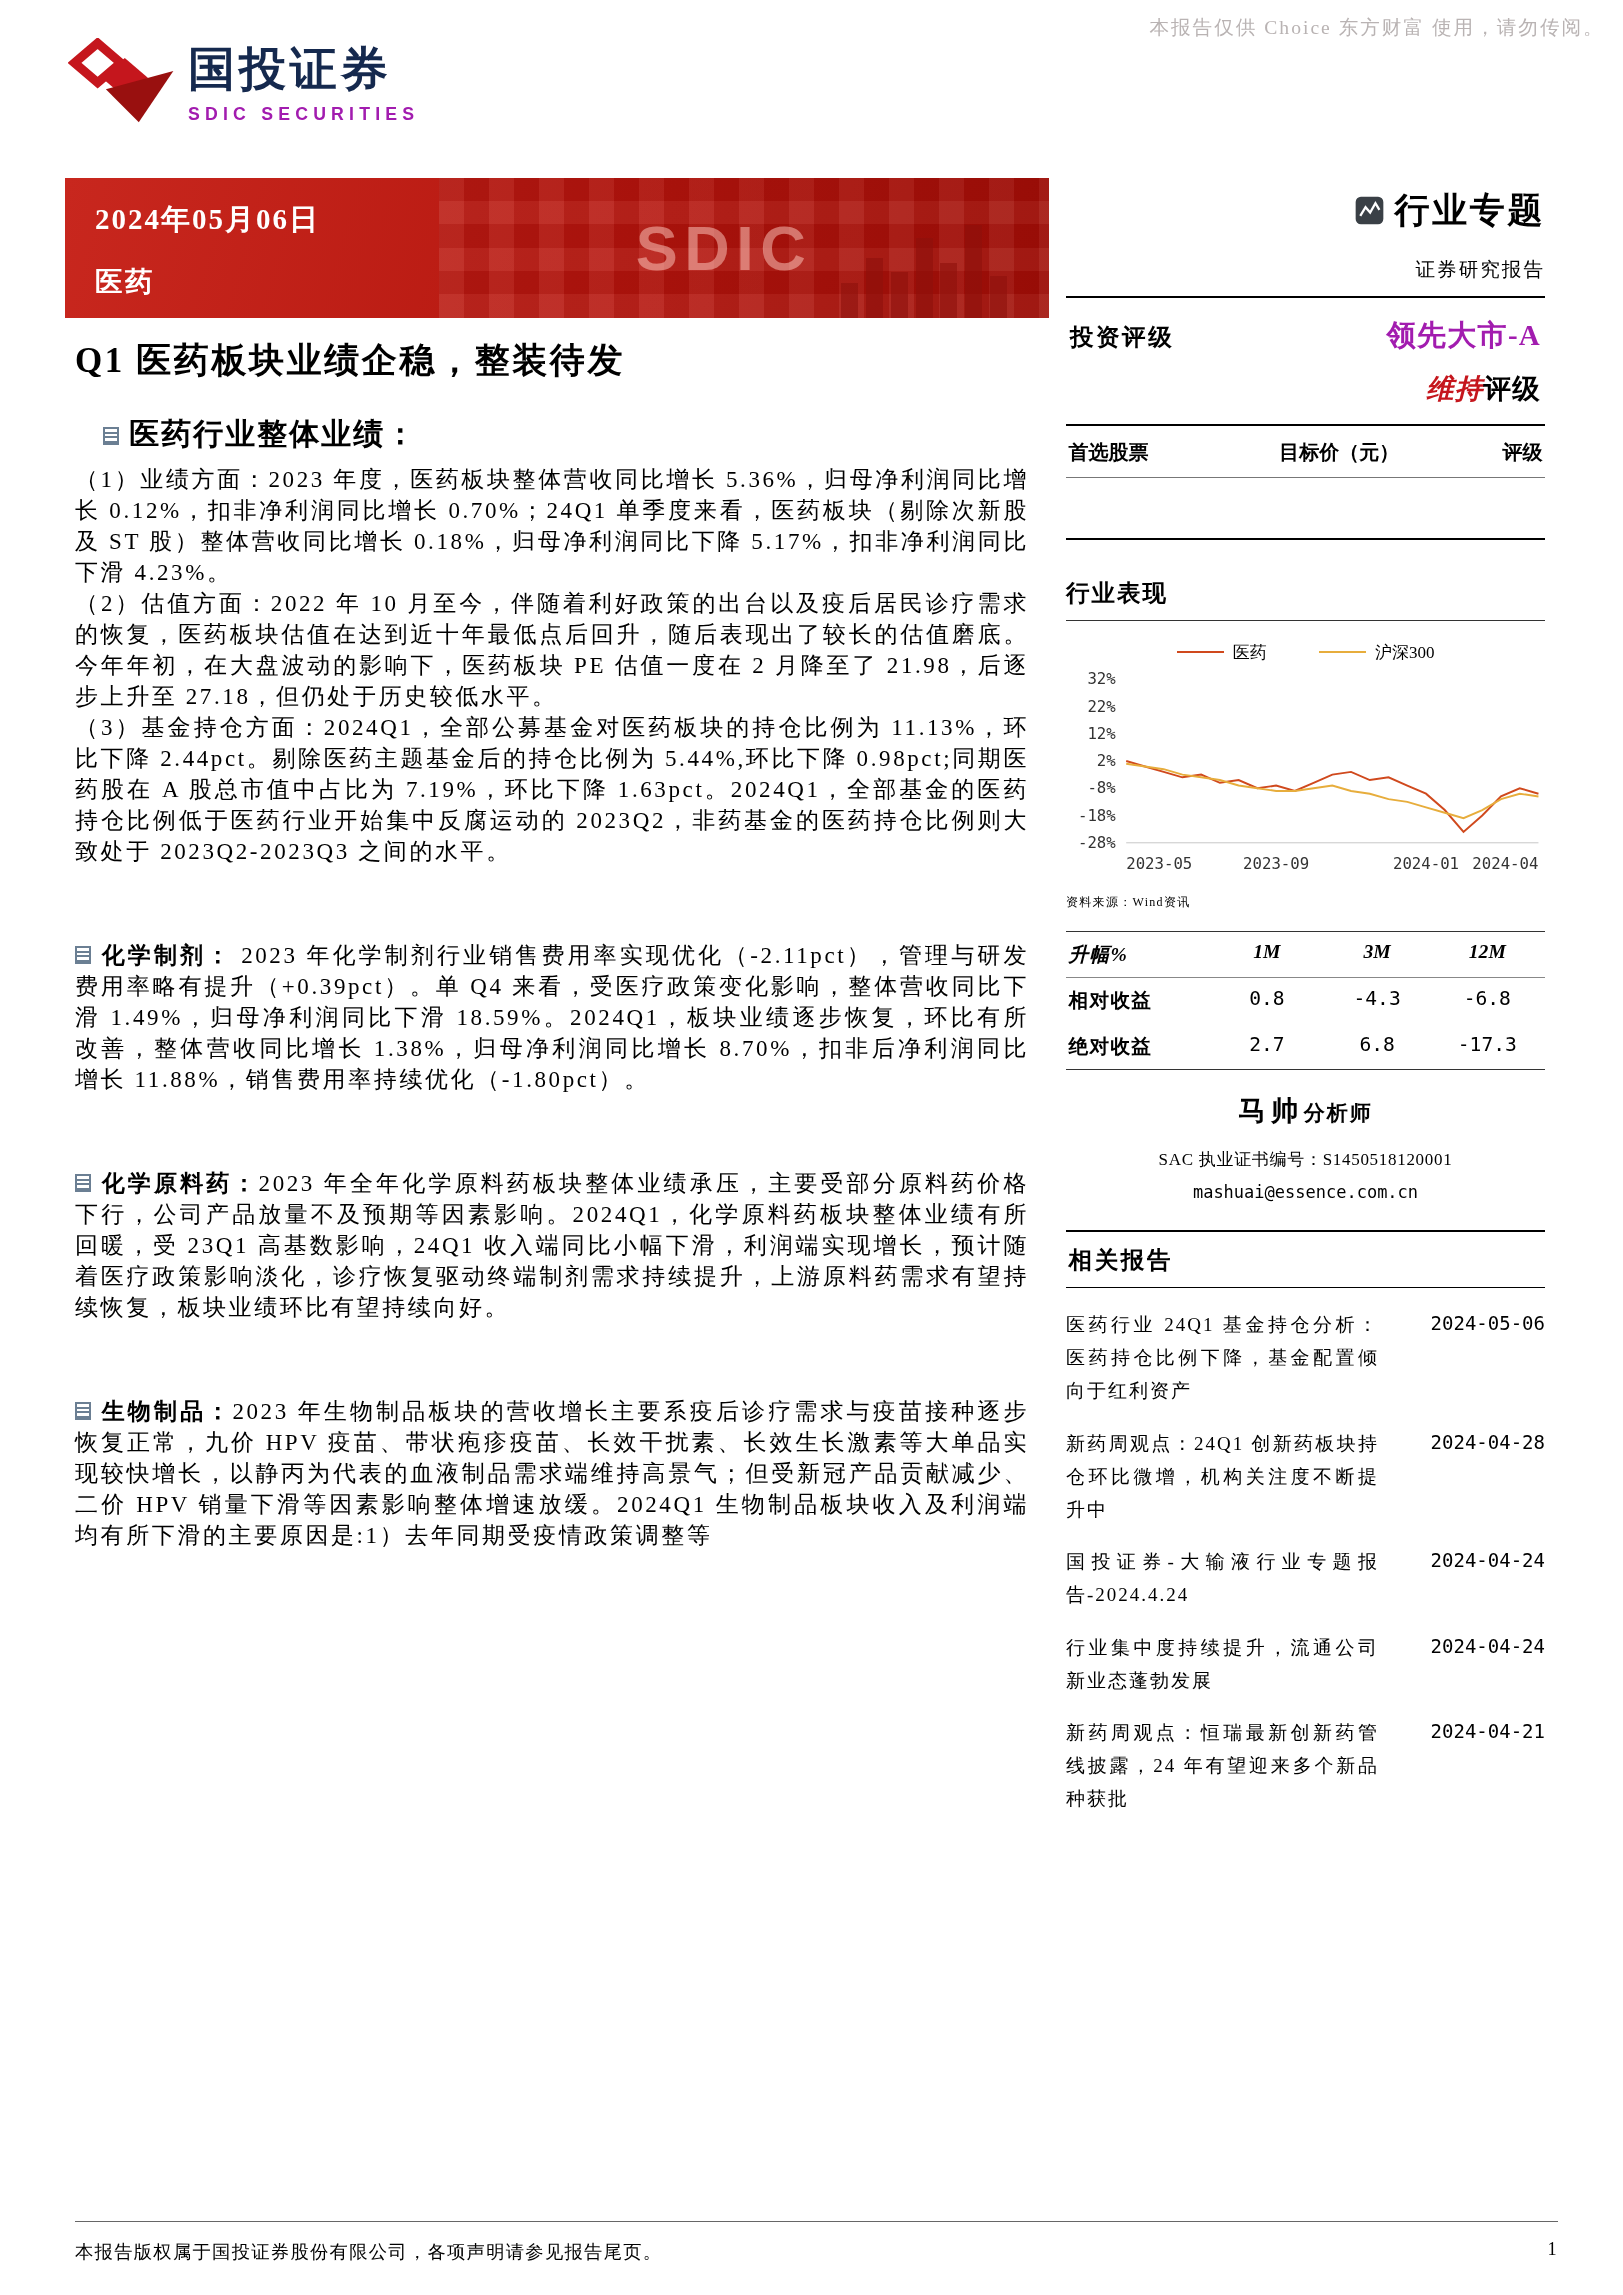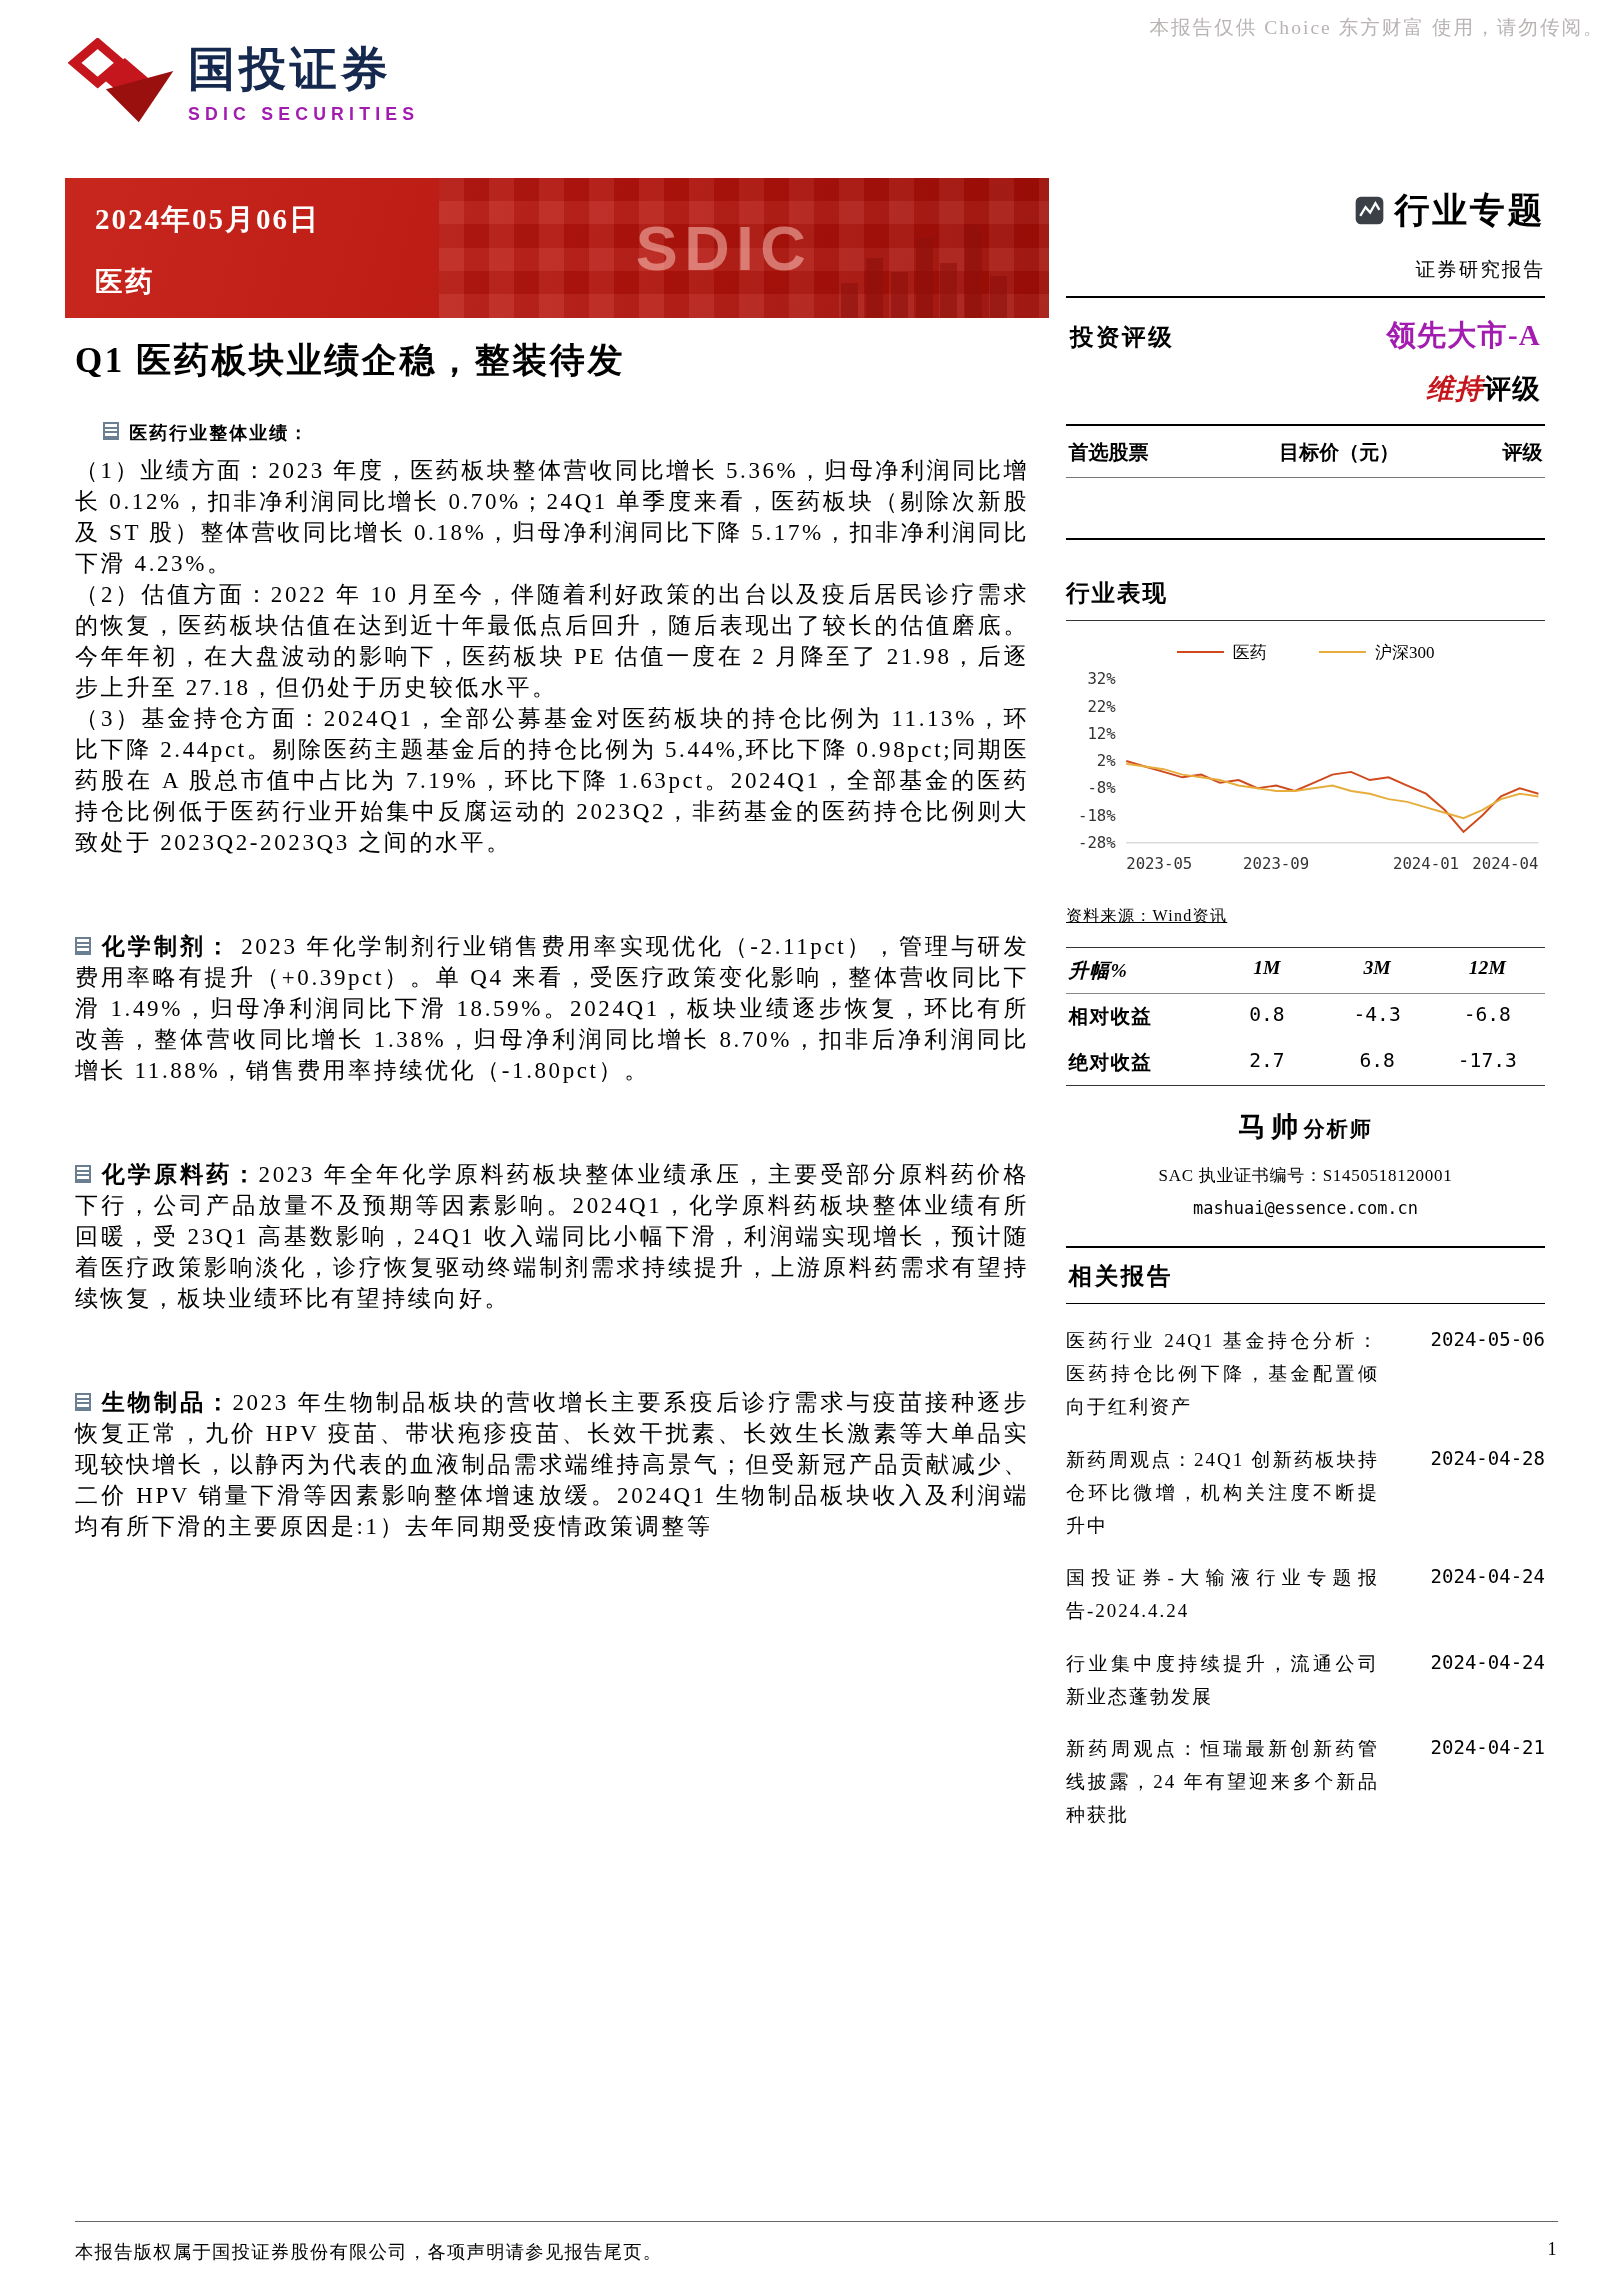--- a/index.html
+++ b/index.html
@@ -28,21 +28,21 @@
   .banner-skyline { position: absolute; right: 42px; bottom: 0; display: flex; align-items: flex-end; gap: 7.8px; }
   .banner-skyline i { display: block; width: 17px; background: #8e100c; opacity: .6; }
   .banner-date { position: absolute; left: 30px; top: 22px; color: #fff; font-weight: 700; font-size: 29px; letter-spacing: 2px; }
   .banner-industry { position: absolute; left: 30px; bottom: 18.3px; color: #fff; font-weight: 700; font-size: 27.5px; letter-spacing: 2.6px; }
 
   
   .left-col { position: absolute; left: 75px; top: 337px; width: 954px; }
   .title { font-size: 35px; font-weight: 700; letter-spacing: 2.6px; margin-bottom: 34px; }
   .sec { margin-bottom: 73px; }
   .sec:last-child { margin-bottom: 0; }
-  .sec-head { font-size: 18px; font-weight: 700; line-height: 31px; margin-bottom: 6px; letter-spacing: 2px; padding-left: 28px; }
+  .sec-head { font-size: 30px; font-weight: 700; line-height: 31px; margin-bottom: 15px; letter-spacing: 2px; padding-left: 28px; }
   .sec-icon { display: inline-block; width: 15.7px; height: 18.3px; border: 2px solid #6b7f93; margin-right: 10.5px;
               vertical-align: -1.3px; background: repeating-linear-gradient(180deg, transparent 0 2.6px, #6b7f93 2.6px 4.6px); }
   .para { font-size: 23px; line-height: 31px; letter-spacing: 2.6px; text-align: justify; }
   .para b { letter-spacing: 2.6px; }
 
   
   .right-col { position: absolute; left: 1066px; top: 187px; width: 479px; }
   .rh-type-row { display: flex; justify-content: flex-end; align-items: center; gap: 10.5px; }
   .topic-icon { display: inline-flex; }
   .rh-type { font-size: 35px; font-weight: 700; letter-spacing: 2.6px; }
@@ -62,21 +62,21 @@
   .st-head span:nth-child(2) { text-align: center; }
   .st-head span:nth-child(3) { text-align: right; }
   .st-body { height: 60px; }
 
   .perf { margin-top: 37px; }
   .perf-head { font-size: 23.5px; font-weight: 700; letter-spacing: 2px; border-bottom: 1.3px solid #333; padding-bottom: 10.5px; }
   .legend { display: flex; justify-content: center; gap: 52px; font-size: 17px; margin-top: 19.6px; }
   .legend-item { display: inline-flex; align-items: center; }
   .legend-line { display: inline-block; width: 47px; border-top: 2.6px solid #888; margin-right: 9.2px; }
   #perf-chart { width: 479px; height: 216px; display: block; margin-top: 6.5px; }
-  .source { font-size: 16px; margin-top: 20px; letter-spacing: 1.3px; text-decoration: underline; }
+  .source { font-size: 12px; margin-top: 8px; letter-spacing: 1.3px; }
 
   .returns-table { margin-top: 19.6px; border-top: 1.3px solid #333; border-bottom: 1.3px solid #333; font-size: 19.6px; }
   .rt-row { display: grid; grid-template-columns: 1.3fr 1fr 1fr 1fr; padding: 9.2px 2.6px; }
   .rt-row.head { font-weight: 700; border-bottom: 0.7px solid #888; }
   .rt-row span { text-align: center; font-family: "DejaVu Sans Mono", monospace; }
   .rt-row span:first-child { text-align: left; font-family: "Liberation Serif", serif; font-weight: 700; letter-spacing: 1.3px; }
   .rt-row.head span { font-family: "Liberation Serif", serif; font-style: italic; }
 
   .analyst { margin-top: 23.5px; }
   .a-row { display: flex; justify-content: center; align-items: baseline; padding: 0 2.6px; }

